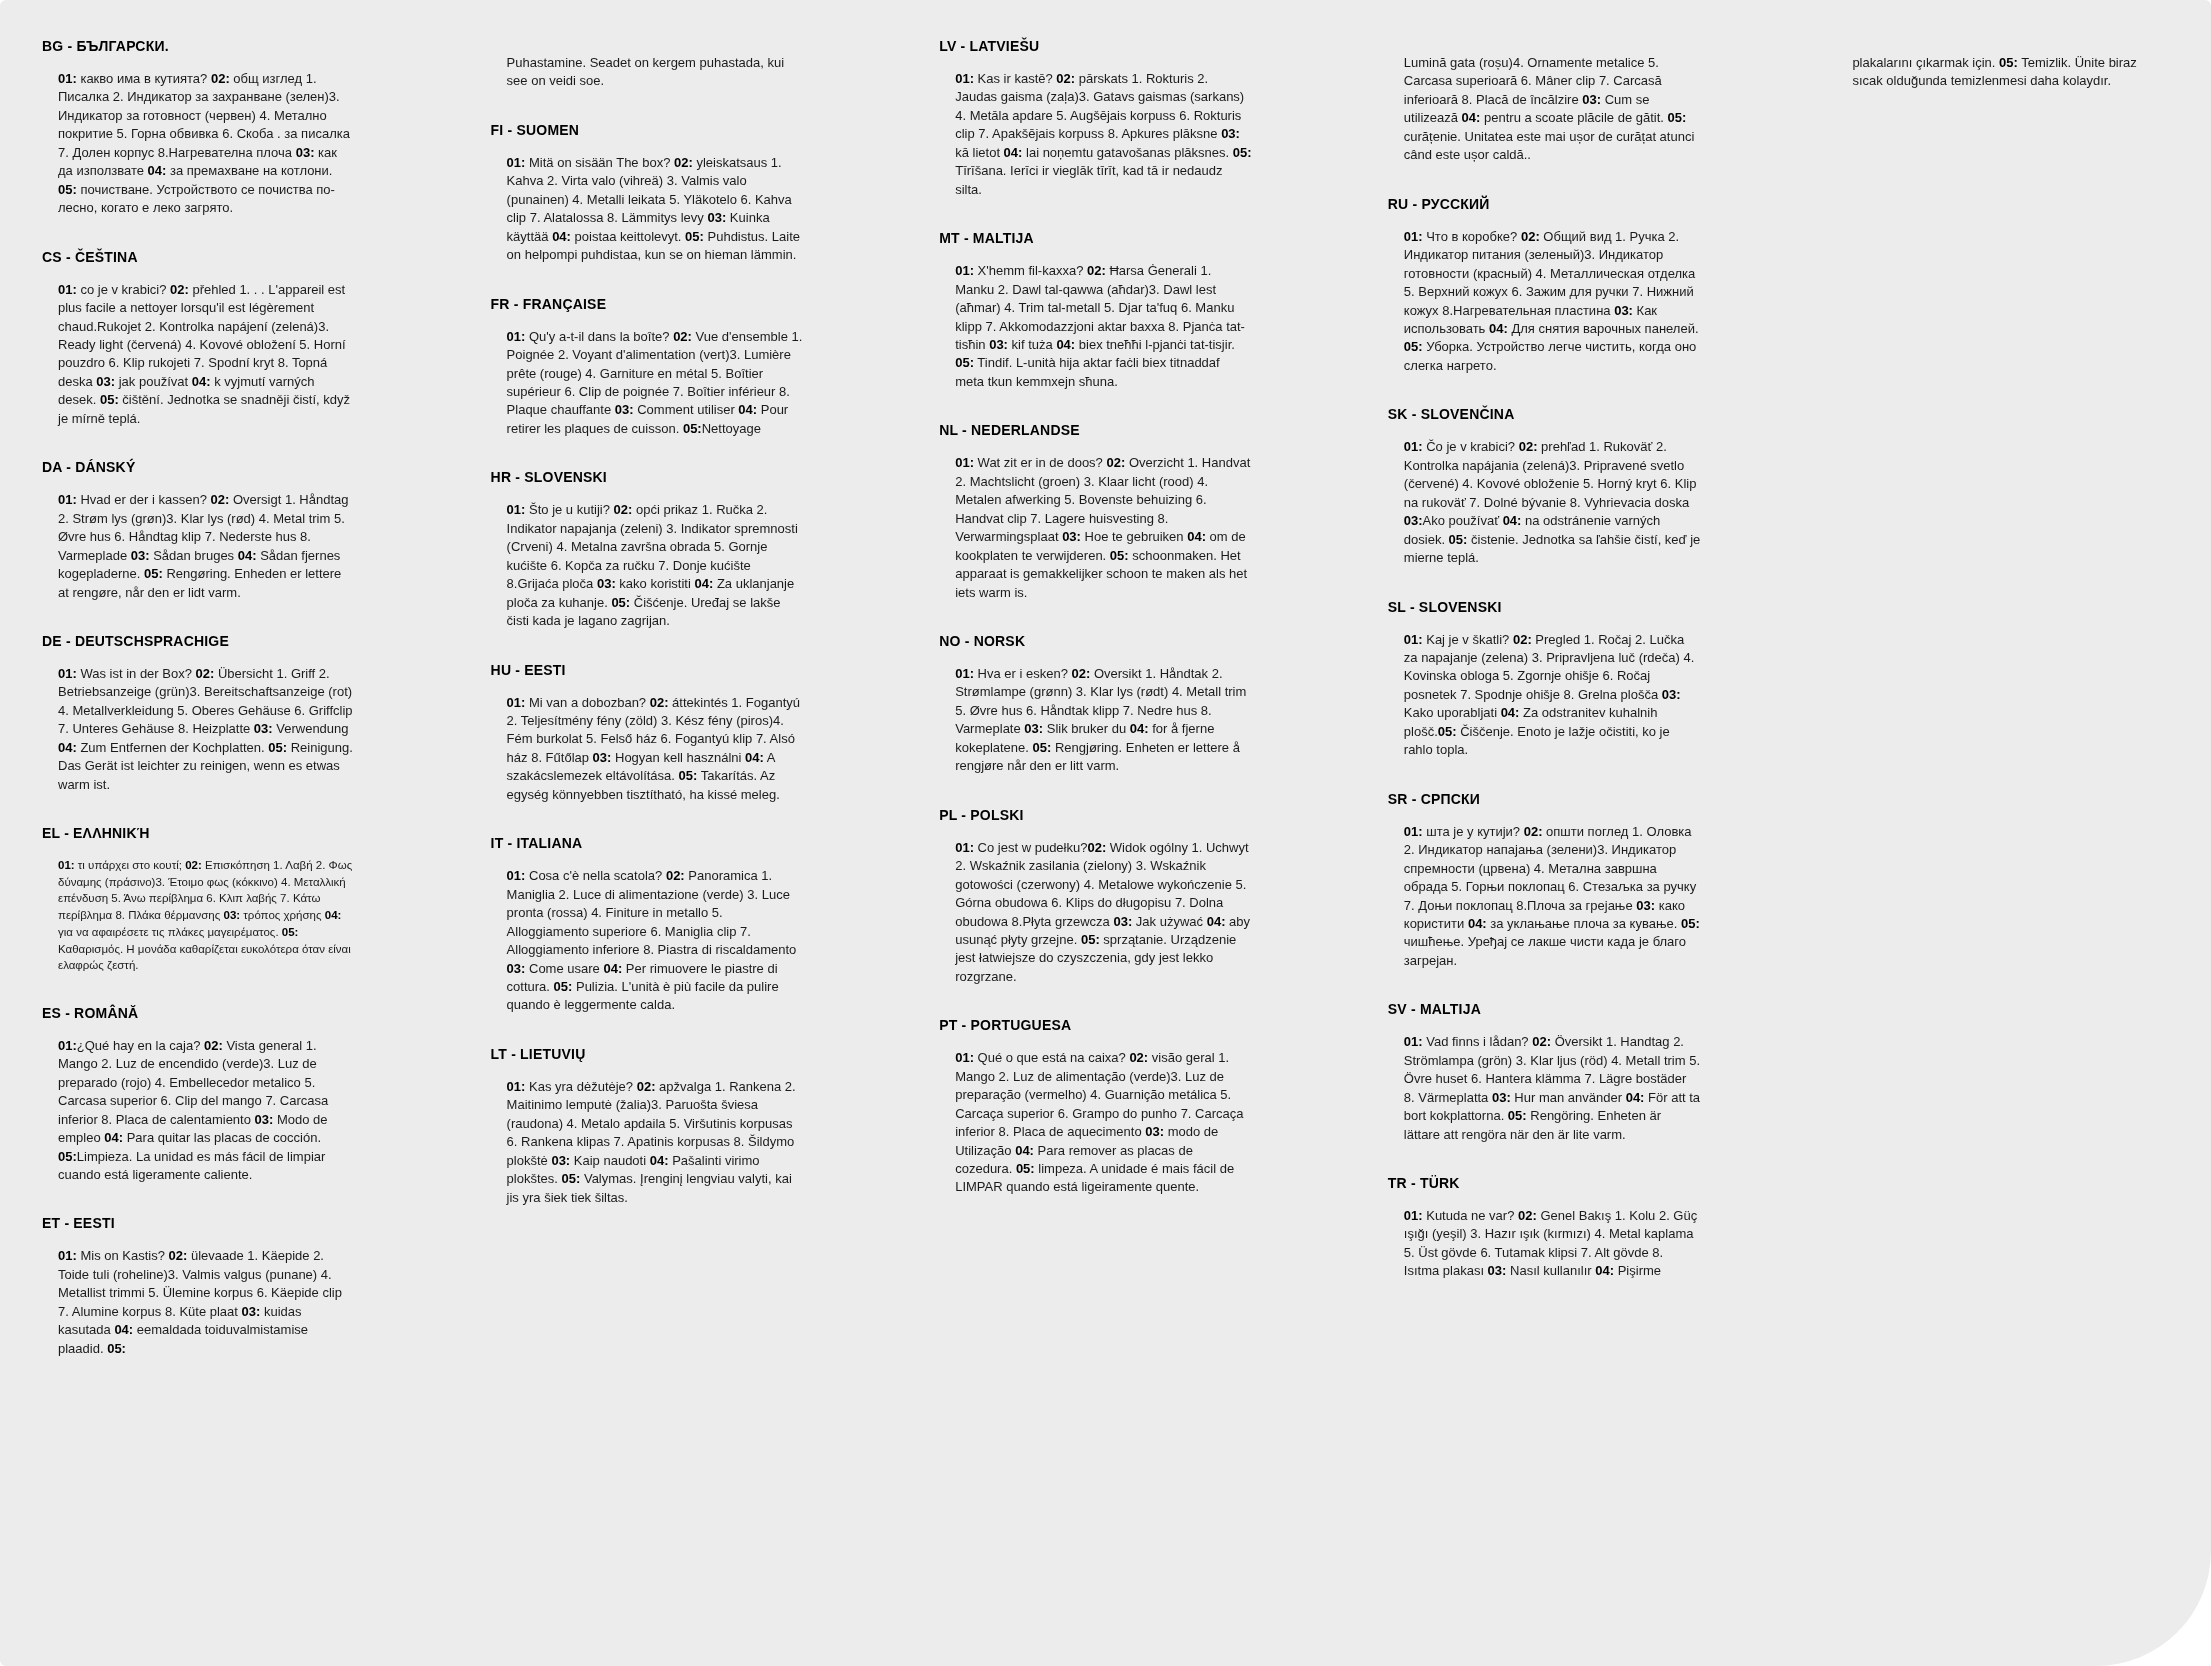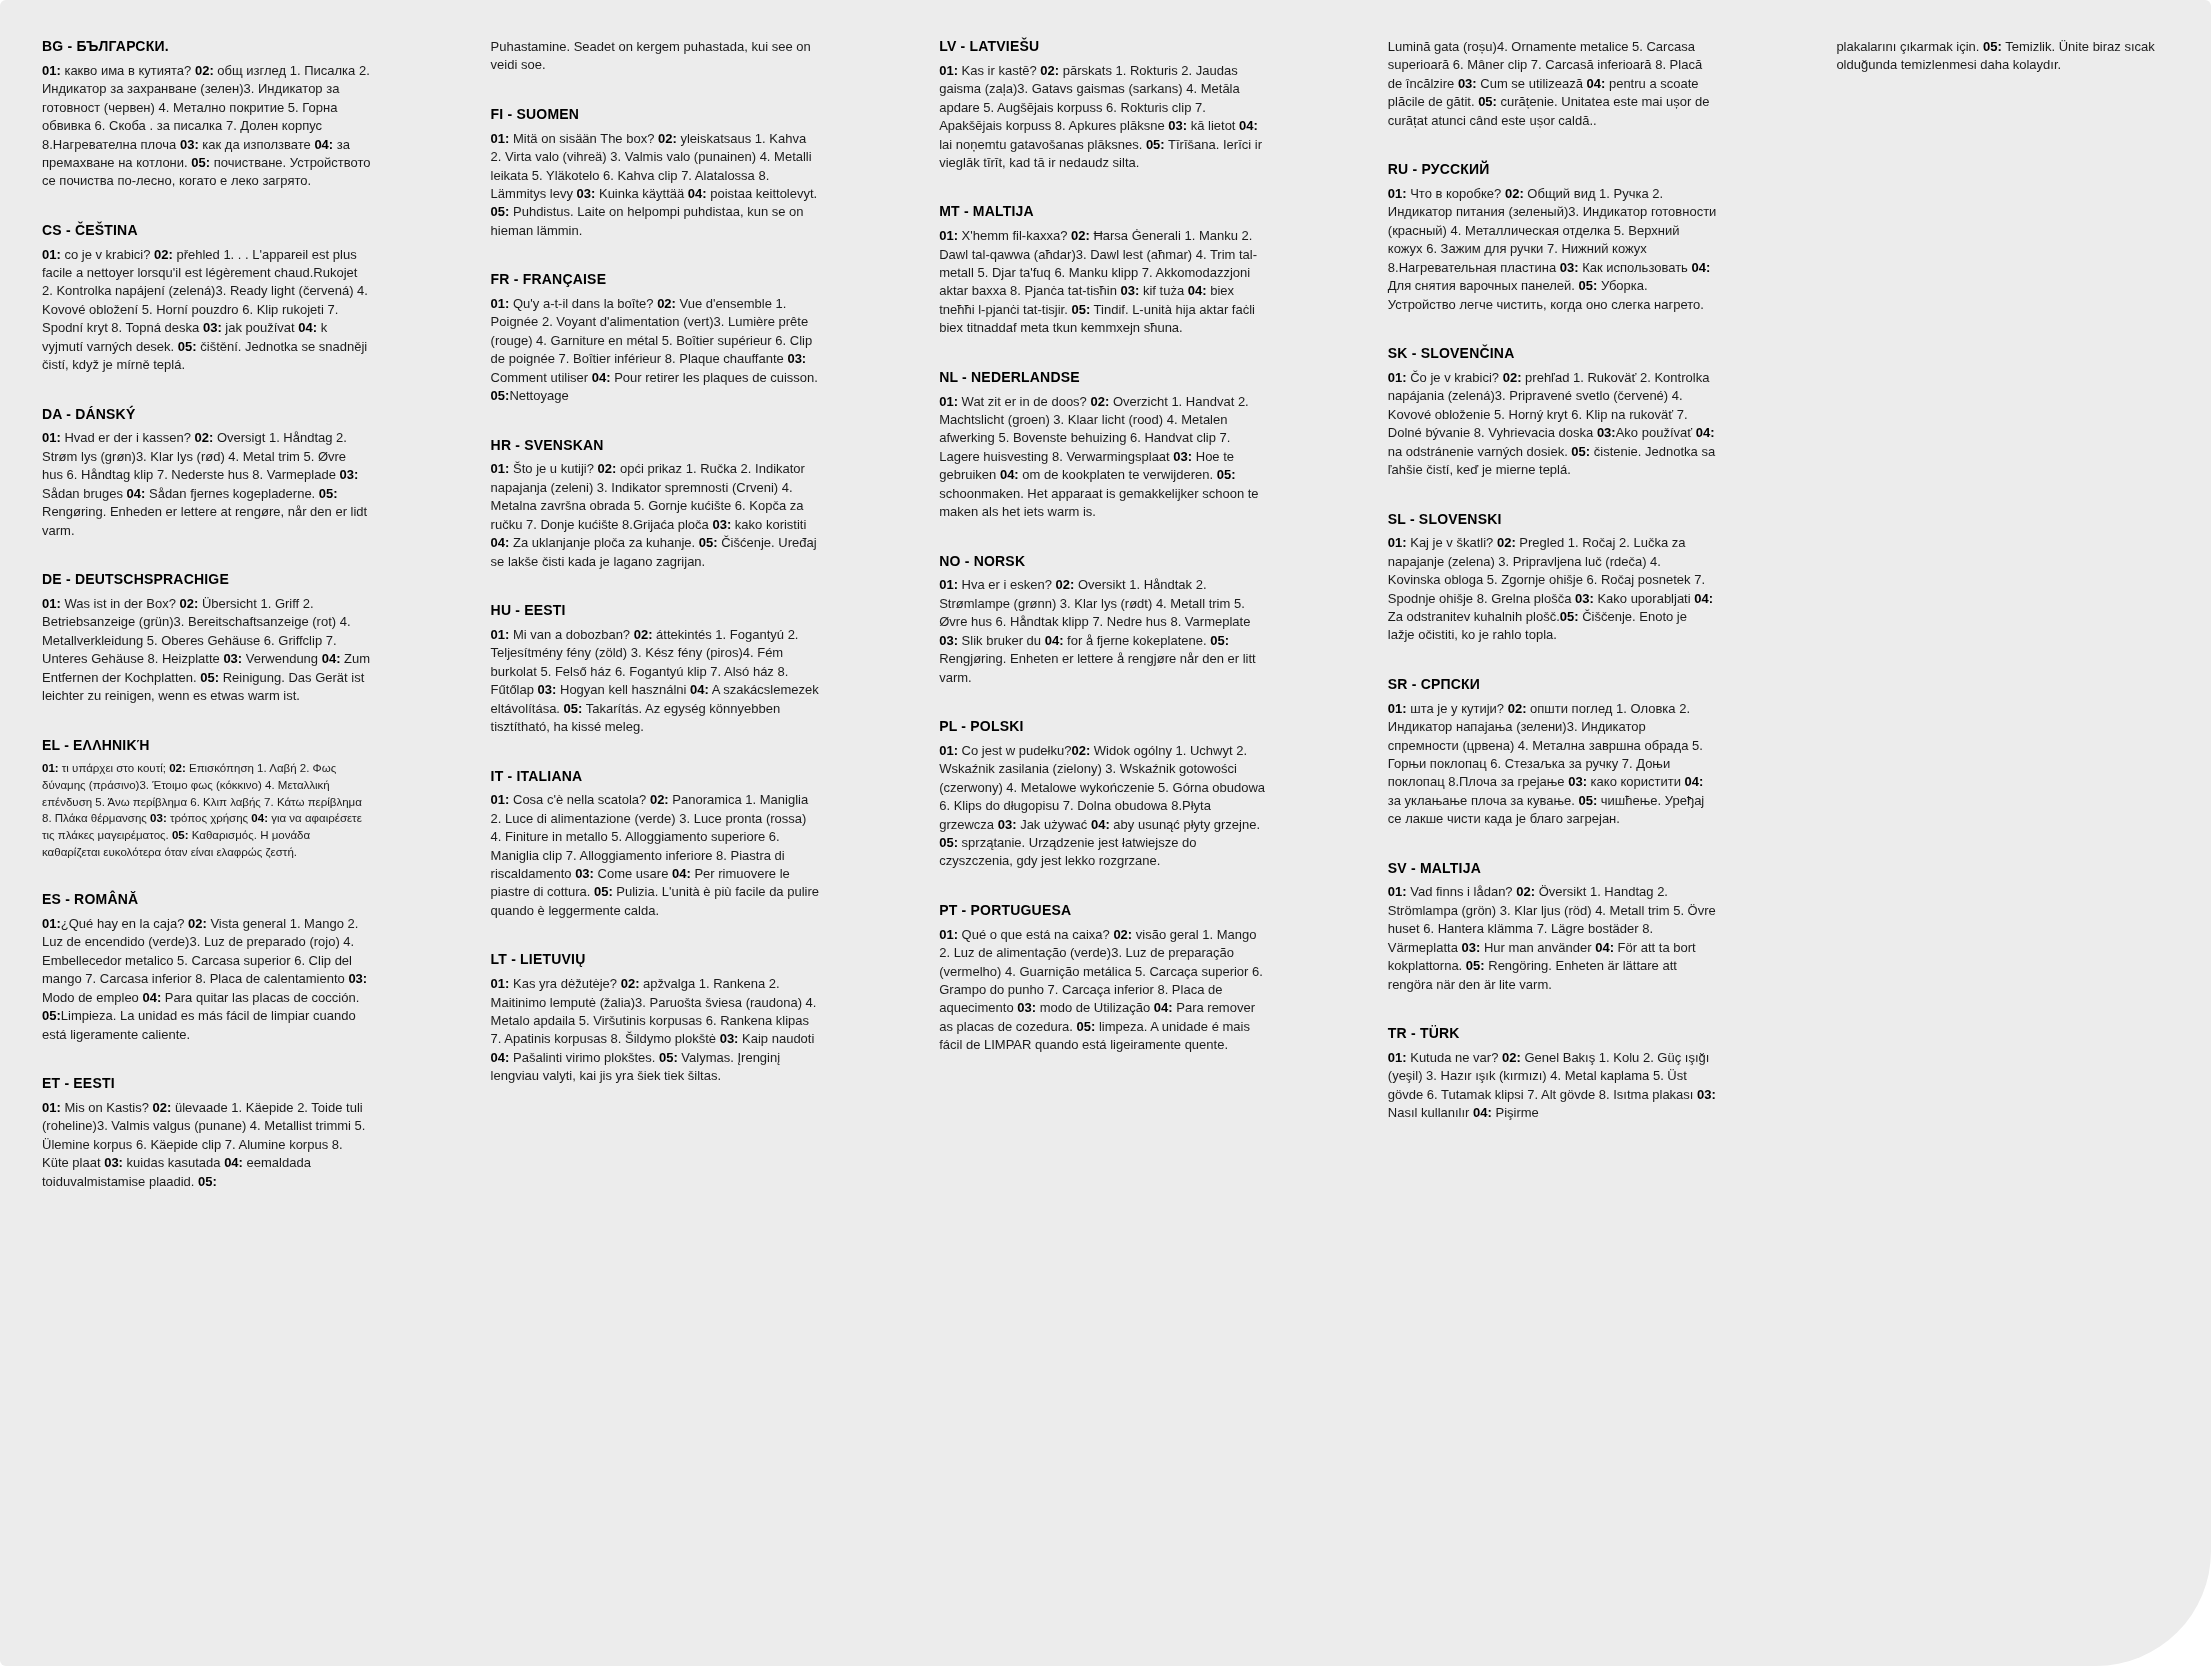--- a/index.html
+++ b/index.html
@@ -27,21 +27,21 @@
   .col { min-width: 0; }
   .sec { margin: 0 0 31px 0; }
   .sec h3 {
     margin: 0 0 7.7px 0;
     font-size: 14px;
     font-weight: bold;
     color: #000000;
     letter-spacing: 0.2px;
   }
   .sec p {
-    margin: 0;
+    margin: 16px;
     font-size: 13px;
     line-height: 1.42;
     color: #1b1b1b;
     word-wrap: break-word;
   }
   .sec.small p { font-size: 11.5px; line-height: 1.45; }
   .sec p b { font-weight: bold; color: #000000; }
 </style>
 </head>
 <body>
@@ -84,21 +84,21 @@
         </section>
         <section class="sec">
           <h3>FI - SUOMEN</h3>
           <p><b>01:</b> Mitä on sisään The box? <b>02:</b> yleiskatsaus 1. Kahva 2. Virta valo (vihreä) 3. Valmis valo (punainen) 4. Metalli leikata 5. Yläkotelo 6. Kahva clip 7. Alatalossa 8. Lämmitys levy <b>03:</b> Kuinka käyttää <b>04:</b> poistaa keittolevyt. <b>05:</b> Puhdistus. Laite on helpompi puhdistaa, kun se on hieman lämmin.</p>
         </section>
         <section class="sec">
           <h3>FR - FRANÇAISE</h3>
           <p><b>01:</b> Qu'y a-t-il dans la boîte? <b>02:</b> Vue d'ensemble 1. Poignée 2. Voyant d'alimentation (vert)3. Lumière prête (rouge) 4. Garniture en métal 5. Boîtier supérieur 6. Clip de poignée 7. Boîtier inférieur 8. Plaque chauffante <b>03:</b> Comment utiliser <b>04:</b> Pour retirer les plaques de cuisson. <b>05:</b>Nettoyage</p>
         </section>
         <section class="sec">
-          <h3>HR - SVENSKAN</h3>
+          <h3>HR - SLOVENSKI</h3>
           <p><b>01:</b> Što je u kutiji? <b>02:</b> opći prikaz 1. Ručka 2. Indikator napajanja (zeleni) 3. Indikator spremnosti (Crveni) 4. Metalna završna obrada 5. Gornje kućište 6. Kopča za ručku 7. Donje kućište 8.Grijaća ploča <b>03:</b> kako koristiti <b>04:</b> Za uklanjanje ploča za kuhanje. <b>05:</b> Čišćenje. Uređaj se lakše čisti kada je lagano zagrijan.</p>
         </section>
         <section class="sec">
           <h3>HU - EESTI</h3>
           <p><b>01:</b> Mi van a dobozban? <b>02:</b> áttekintés 1. Fogantyú 2. Teljesítmény fény (zöld) 3. Kész fény (piros)4. Fém burkolat 5. Felső ház 6. Fogantyú klip 7. Alsó ház 8. Fűtőlap <b>03:</b> Hogyan kell használni <b>04:</b> A szakácslemezek eltávolítása. <b>05:</b> Takarítás. Az egység könnyebben tisztítható, ha kissé meleg.</p>
         </section>
         <section class="sec">
           <h3>IT - ITALIANA</h3>
           <p><b>01:</b> Cosa c'è nella scatola? <b>02:</b> Panoramica 1. Maniglia 2. Luce di alimentazione (verde) 3. Luce pronta (rossa) 4. Finiture in metallo 5. Alloggiamento superiore 6. Maniglia clip 7. Alloggiamento inferiore 8. Piastra di riscaldamento <b>03:</b> Come usare <b>04:</b> Per rimuovere le piastre di cottura. <b>05:</b> Pulizia. L'unità è più facile da pulire quando è leggermente calda.</p>
         </section>

